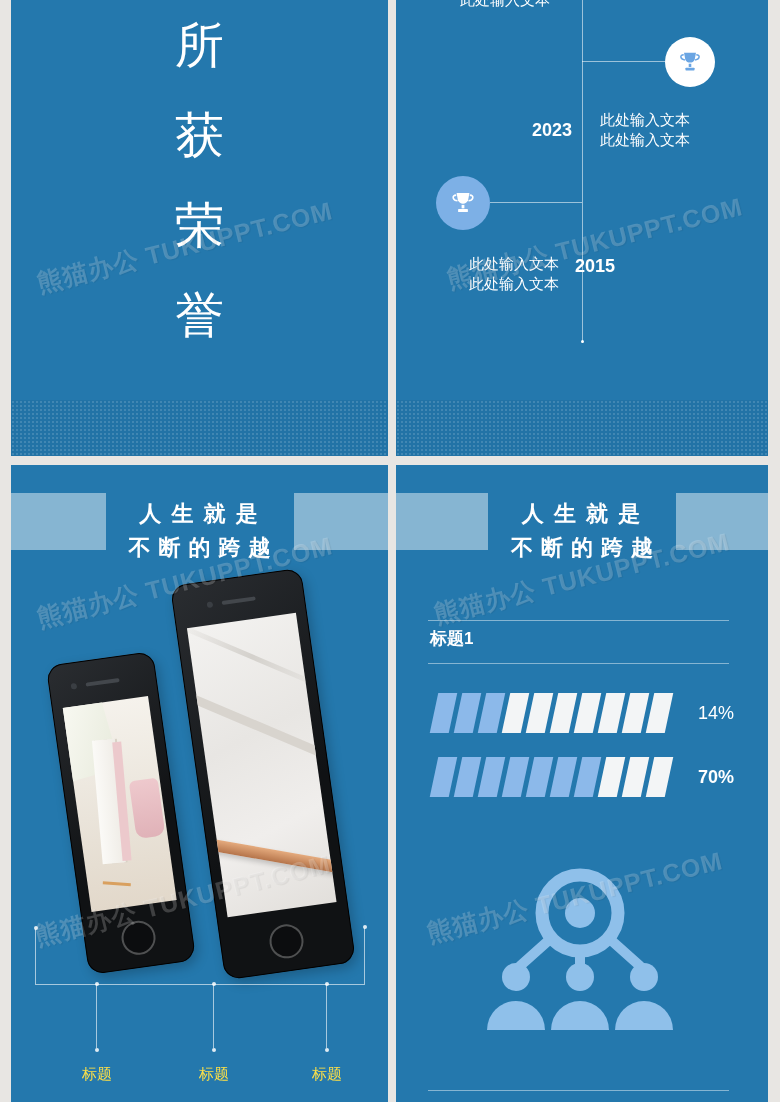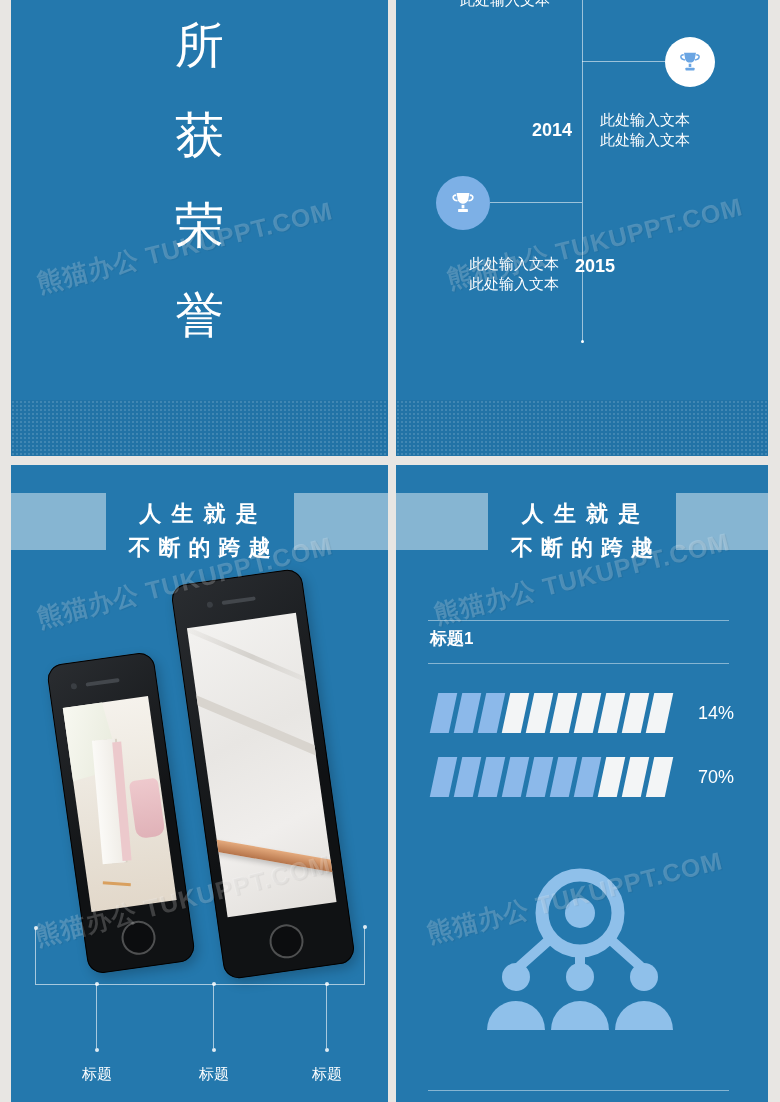--- a/index.html
+++ b/index.html
@@ -78,32 +78,32 @@
   .scene-marble{background:linear-gradient(160deg,#f3f2f0 0%,#e8e6e3 40%,#f0eeec 70%,#e2dfdb 100%);}
   .sm-edge{position:absolute;left:-15%;top:36%;width:140%;height:9px;transform:rotate(31deg);background:#d8d4ce;}
   .sm-vein{position:absolute;left:-20%;top:12%;width:150%;height:5px;transform:rotate(31deg);
            background:linear-gradient(90deg,transparent,#d4d1cc,transparent);}
   .sm-pen{position:absolute;left:-8%;bottom:16%;width:124%;height:12px;border-radius:6px;transform:rotate(18deg);
           background:linear-gradient(180deg,#e5ab7e,#b5744a);box-shadow:0 3px 5px rgba(0,0,0,0.18);}
 
   
   .ln{position:absolute;background:rgba(255,255,255,0.6);}
   .dot{position:absolute;width:4px;height:4px;border-radius:50%;background:#fff;opacity:0.85;}
-  .caption{position:absolute;width:70px;text-align:center;color:#ffffff;font-size:15px;top:600px;}
+  .caption{position:absolute;width:70px;text-align:center;color:#fde047;font-size:15px;top:600px;}
 
   
   .hr{position:absolute;left:32px;width:301px;height:1px;background:rgba(255,255,255,0.45);}
   .hr1{top:155px;} .hr2{top:198px;} .hr3{top:625px;}
   .section-title{position:absolute;left:34px;top:162px;color:#fff;font-size:17px;font-weight:bold;}
   .bar-row{position:absolute;left:38px;height:40px;display:flex;gap:5px;}
   .bar1{top:228px;} .bar2{top:292px;}
   .seg{width:19px;height:40px;transform:skewX(-12deg);background:#f3f5f6;}
   .seg.filled{background:#8cb9ea;}
   .pct{position:absolute;left:290px;width:60px;text-align:center;color:#fff;font-size:18px;}
-  .pct1{top:238px;} .pct2{top:302px;}
+  .pct1{top:238px;} .pct2{top:302px;font-weight:bold;}
   .neticon{position:absolute;left:80px;top:402px;}
 </style>
 </head>
 <body>
 
 <div class="page">
 
   <div class="slide s-tl">
     <div class="vtitle">
       <span>所</span>
@@ -120,21 +120,21 @@
 
     <div class="hline h2014"></div>
     <div class="circle circle-white">
       <svg width="26" height="26" viewBox="0 0 24 24">
         <path fill="currentColor" d="M6.5 3.5h11l-1.2 6.4a4.8 4.8 0 0 1-8.6 0L6.5 3.5z"></path>
         <path fill="none" stroke="currentColor" stroke-width="1.4" d="M6.2 5.2C4.2 5.3 3.2 6.5 3.7 7.9c.5 1.4 1.9 2.1 3.6 2.2M17.8 5.2c2 .1 3 1.3 2.5 2.7-.5 1.4-1.9 2.1-3.6 2.2"></path>
         <rect fill="currentColor" x="10.8" y="13.6" width="2.4" height="3"></rect>
         <rect fill="currentColor" x="7.8" y="17.2" width="8.4" height="2.6" rx="0.6"></rect>
       </svg>
     </div>
-    <div class="year y2014">2014</div>
+    <div class="year y2014">2023</div>
     <div class="tdesc d2014">
       <div>此处输入文本</div>
       <div>此处输入文本</div>
     </div>
 
     <div class="hline h2015"></div>
     <div class="circle circle-blue">
       <svg width="28" height="28" viewBox="0 0 24 24">
         <path fill="currentColor" d="M6.5 3.5h11l-1.2 6.4a4.8 4.8 0 0 1-8.6 0L6.5 3.5z"></path>
         <path fill="none" stroke="currentColor" stroke-width="1.4" d="M6.2 5.2C4.2 5.3 3.2 6.5 3.7 7.9c.5 1.4 1.9 2.1 3.6 2.2M17.8 5.2c2 .1 3 1.3 2.5 2.7-.5 1.4-1.9 2.1-3.6 2.2"></path>

